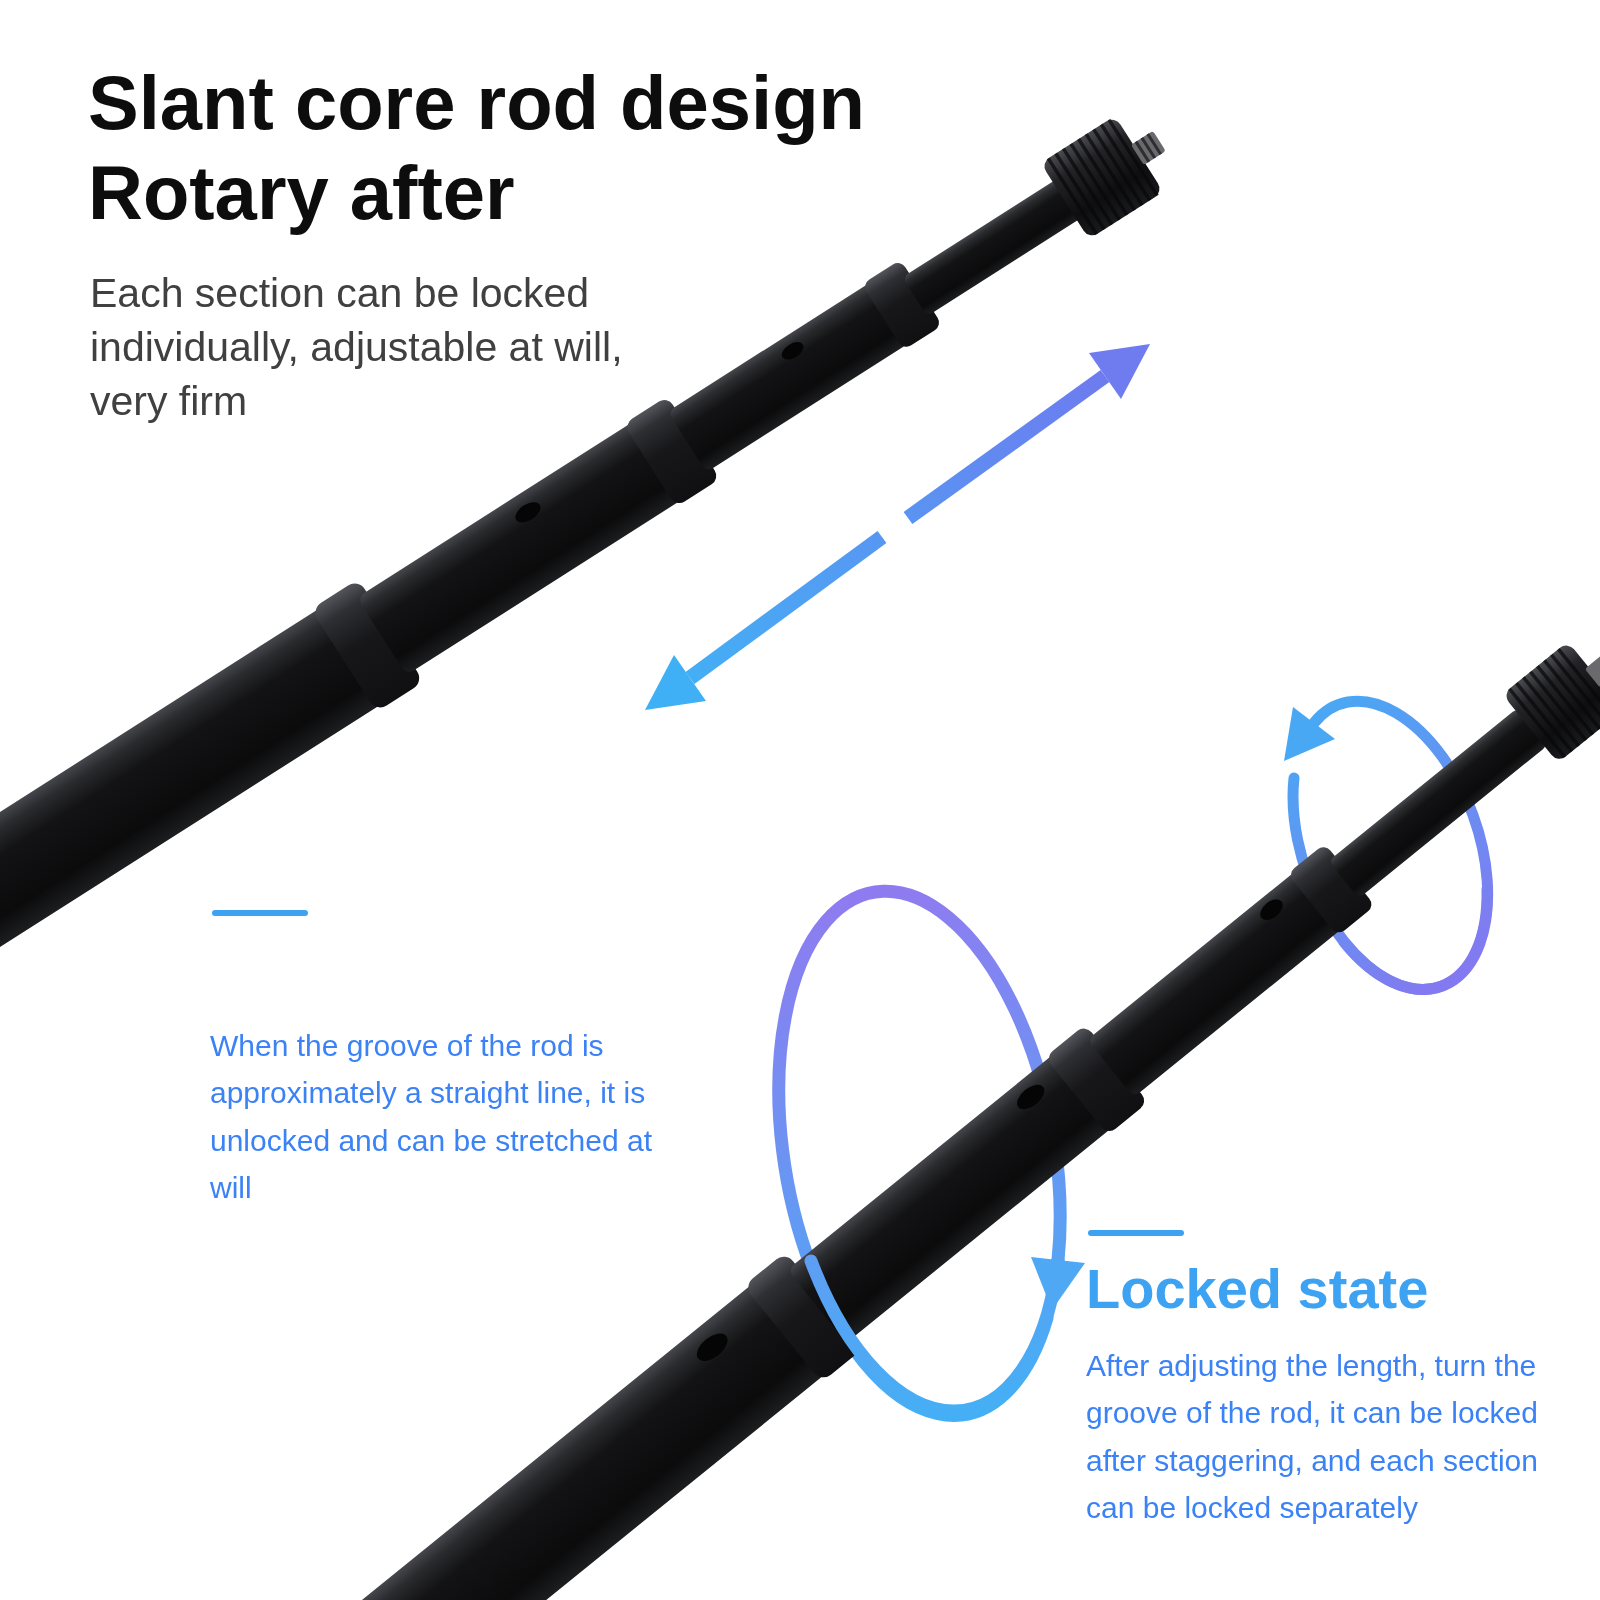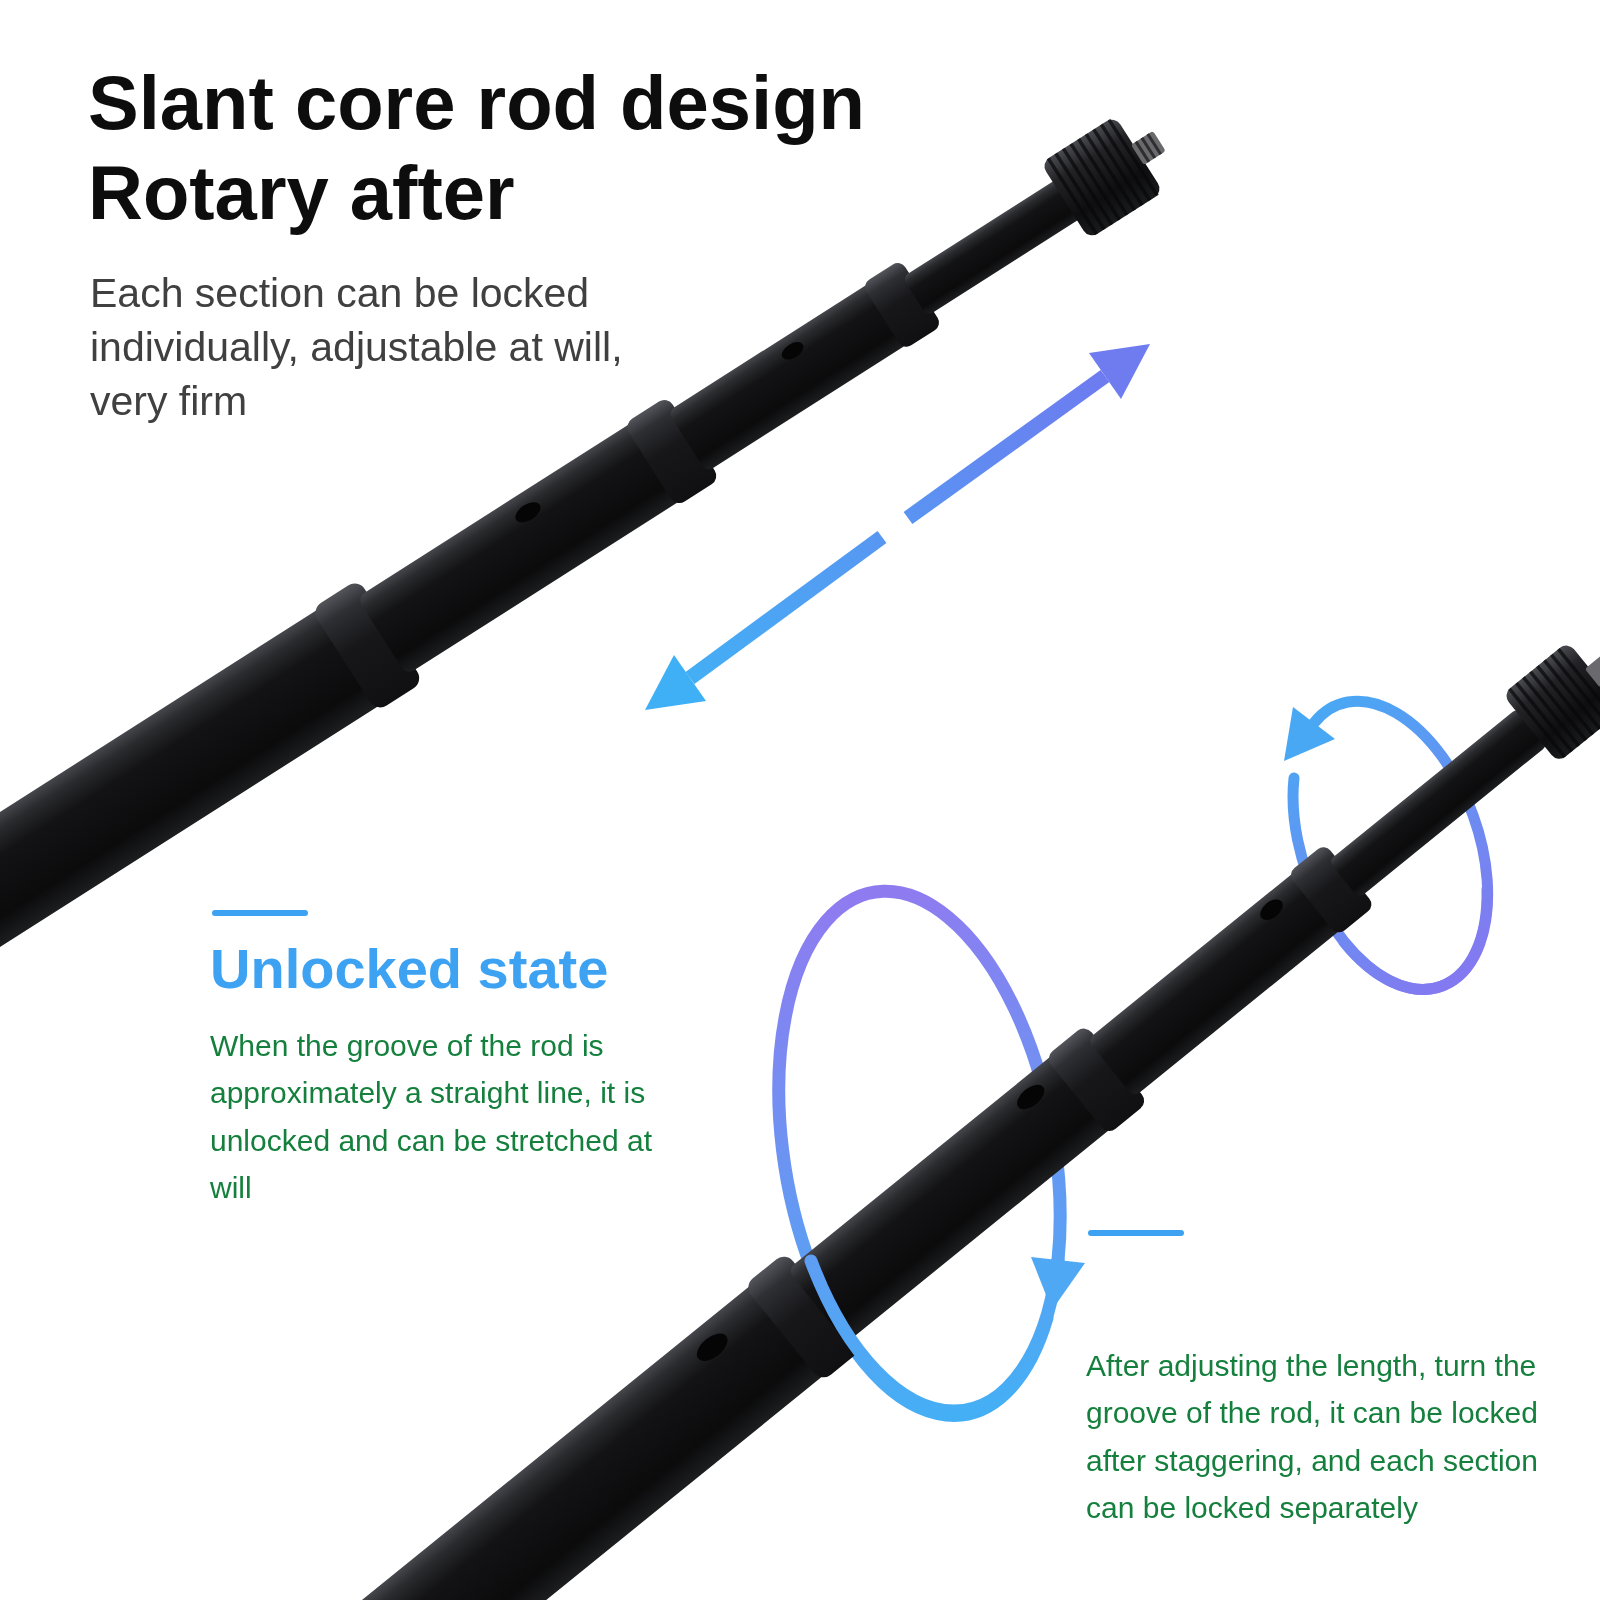--- a/index.html
+++ b/index.html
@@ -56,21 +56,21 @@
     position: absolute;
     font-size: 56px;
     font-weight: 700;
     color: #3da2f2;
     white-space: nowrap;
   }
   .callout-body {
     position: absolute;
     width: 490px;
     font-size: 30px;
-    color: #15803d;
+    color: #3b82f6;
     line-height: 1.58;
   }
   #unlocked-line { left: 212px; top: 910px; }
   #unlocked-heading { left: 210px; top: 936px; }
   #unlocked-body { left: 210px; top: 1022px; }
   #locked-line { left: 1088px; top: 1230px; }
   #locked-heading { left: 1086px; top: 1256px; }
   #locked-body { left: 1086px; top: 1342px; }
 </style>
 </head>
@@ -167,20 +167,20 @@
 
   <div class="text-layer">
     <div class="title">
       <div>Slant core rod design</div>
       <div>Rotary after</div>
     </div>
 
     <div class="subtitle">Each section can be locked individually, adjustable at will, very firm</div>
 
     <div class="callout-line" id="unlocked-line"></div>
-    <div class="callout-heading" id="unlocked-heading">Unlocked state</div>
     <div class="callout-body" id="unlocked-body">When the groove of the rod is approximately a straight line, it is unlocked and can be stretched at will</div>
 
     <div class="callout-line" id="locked-line"></div>
+    <div class="callout-heading" id="locked-heading">Locked state</div>
     <div class="callout-body" id="locked-body">After adjusting the length, turn the groove of the rod, it can be locked after staggering, and each section can be locked separately</div>
   </div>
 
 </div>
 
 </body></html>

